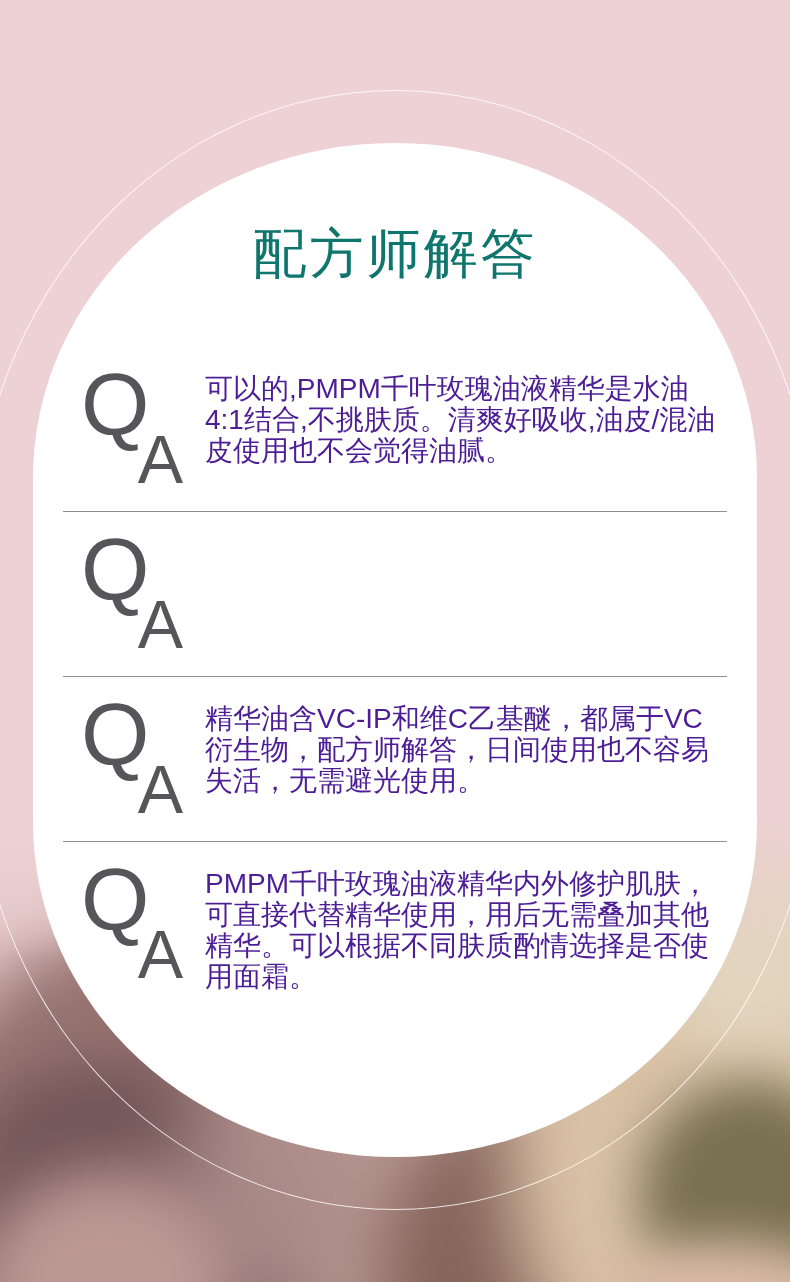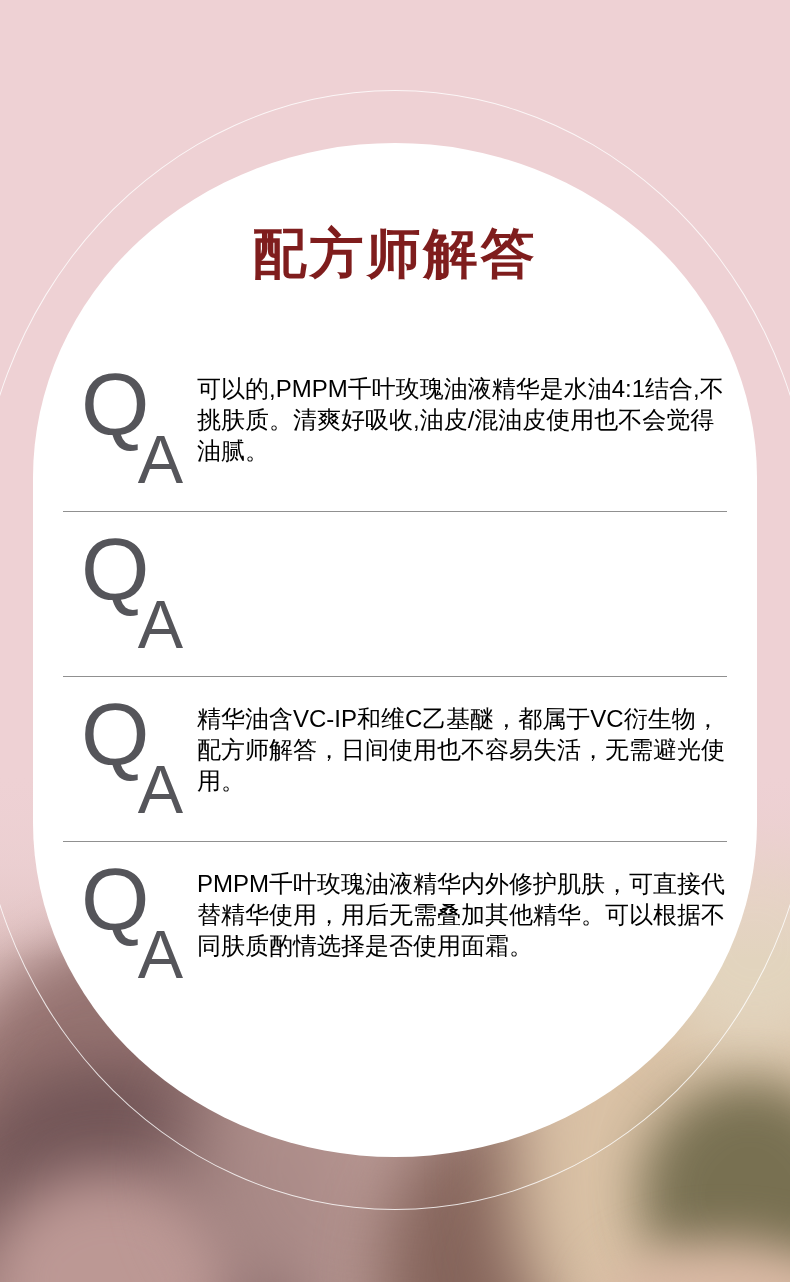--- a/index.html
+++ b/index.html
@@ -37,30 +37,30 @@
   
   .card{
     position:absolute;left:33px;top:143px;width:724px;height:1014px;
     background:#ffffff;
     border-radius:50% / 33%;
     box-sizing:border-box;
     padding-top:80px;
   }
   .title{
     text-align:center;
-    font-size:54px;font-weight:bold;color:#7f1d1d;
+    font-size:54px;font-weight:normal;color:#0f766e;
     letter-spacing:3px;line-height:60px;
   }
   .qa-list{margin-top:90px;padding:0 30px;}
   .qa-row{position:relative;min-height:112px;padding-left:134px;box-sizing:border-box;}
   .mono{position:absolute;left:18px;top:0;width:102px;height:112px;color:#55555a;}
   .mono .q{position:absolute;left:0;top:-12px;font-size:88px;line-height:1;font-weight:300;}
   .mono .a{position:absolute;right:0;bottom:-8px;font-size:68px;line-height:1;font-weight:300;}
   .question{font-size:28px;font-weight:bold;color:#2d2d2d;line-height:34px;margin:0 0 12px 0;}
-  .answer{font-size:24px;color:#000000;line-height:31px;margin:0;max-width:565px;}
+  .answer{font-size:28px;color:#4c1d95;line-height:31px;margin:8px;max-width:565px;}
   .divider{height:1px;background:#909090;margin:26px 0;}
 </style>
 </head>
 <body>
 
 <div class="stage">
 
   <div class="photo">
     <div class="blob b1"></div>
     <div class="blob b2"></div>

